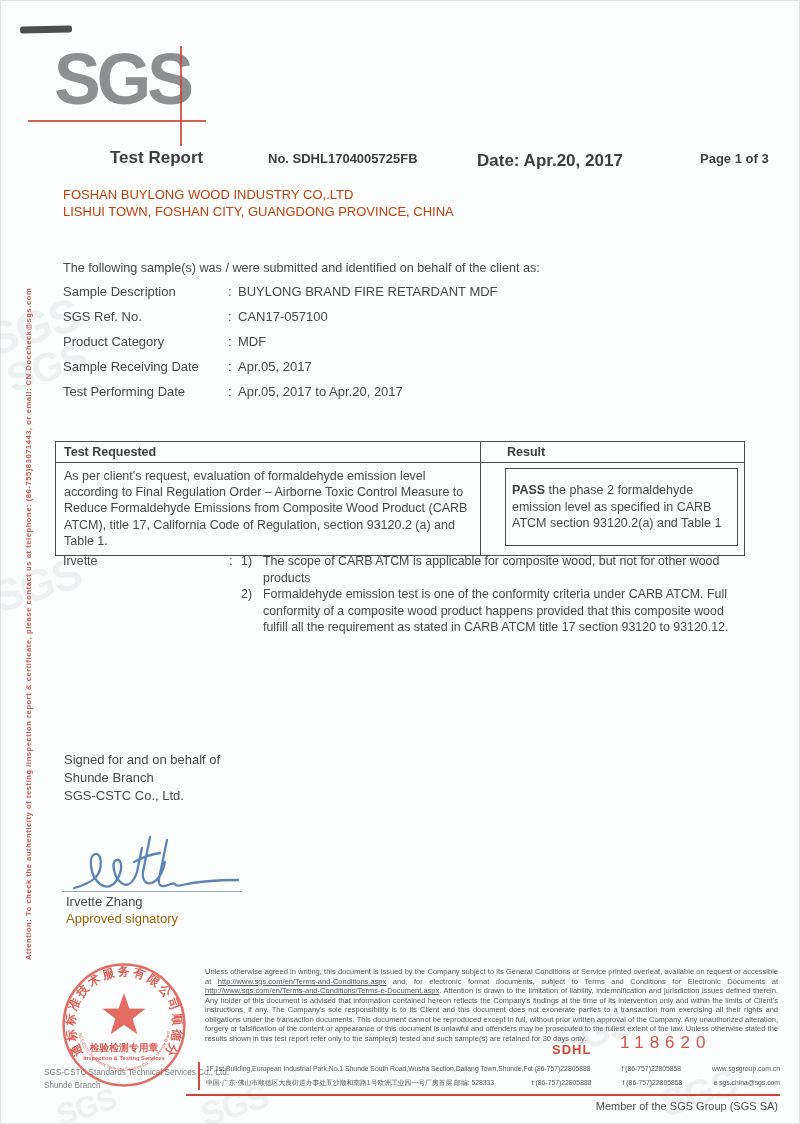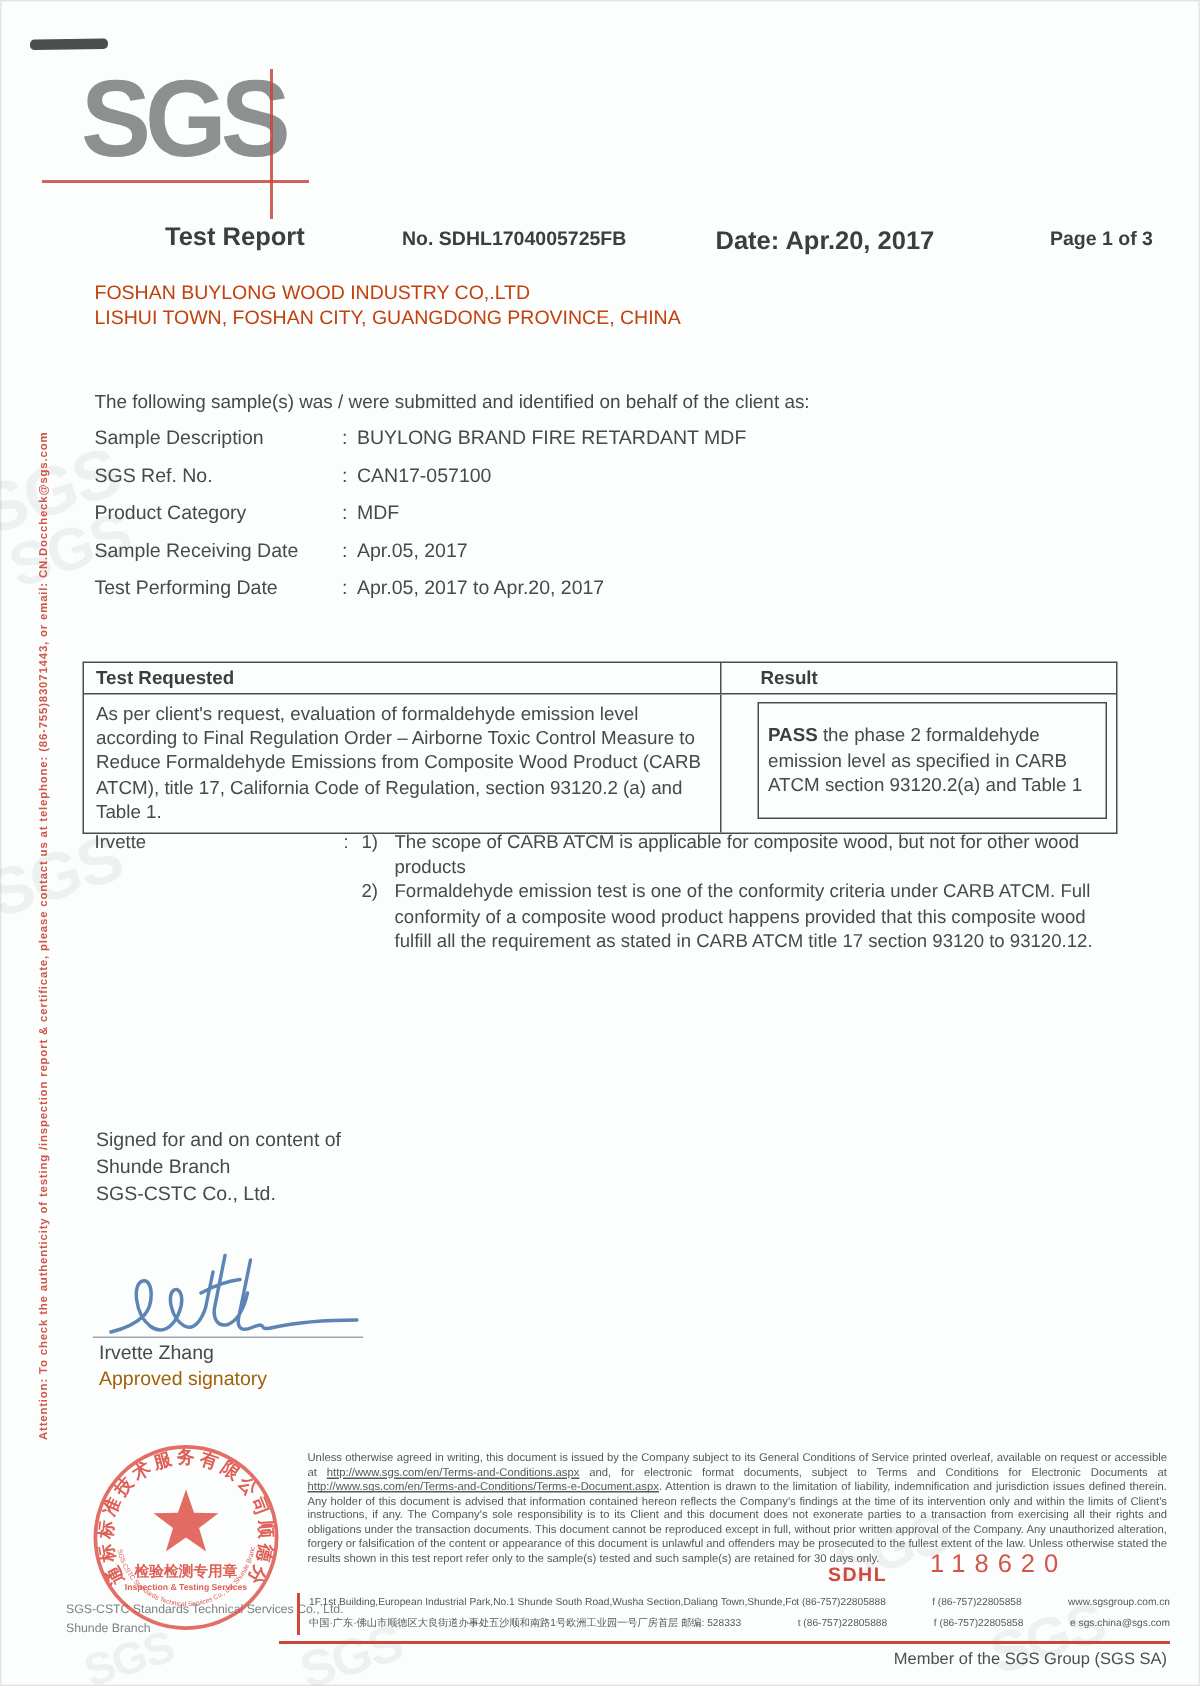--- a/index.html
+++ b/index.html
@@ -233,21 +233,21 @@
         <span class="txt">The scope of CARB ATCM is applicable for composite wood, but not for other wood products</span>
       </div>
       <div class="remark-item">
         <span class="num">2)</span>
         <span class="txt">Formaldehyde emission test is one of the conformity criteria under CARB ATCM. Full conformity of a composite wood product happens provided that this composite wood fulfill all the requirement as stated in CARB ATCM title 17 section 93120 to 93120.12.</span>
       </div>
     </div>
   </div>
 
   <div class="signed">
-    <div>Signed for and on content of</div>
+    <div>Signed for and on behalf of</div>
     <div>Shunde Branch</div>
     <div>SGS-CSTC Co., Ltd.</div>
   </div>
 
   <svg class="sig-svg" width="190" height="64" viewBox="0 0 190 64">
     <path d="M4,56 C12,54 20,51 26,45 C33,37 32,20 25,22 C18,24 20,44 30,52 C38,58 45,53 49,44 C53,35 51,26 46,28 C41,31 44,47 53,52 C59,55 64,49 67,40 L72,16 M64,30 C73,25 82,22 90,21 M80,5 L73,40 C72,47 75,53 82,51 C89,48 93,39 95,30 M97,8 L89,47 C88,53 91,56 98,53 C110,48 100,56 112,53 C130,49 150,48 168,48" fill="none" stroke="#4a77ad" stroke-width="2.3" stroke-linecap="round" stroke-linejoin="round" opacity="0.9"></path>
   </svg>
   <div class="sig-line"></div>
   <div class="sig-name">Irvette Zhang</div>
   <div class="sig-role">Approved signatory</div>

